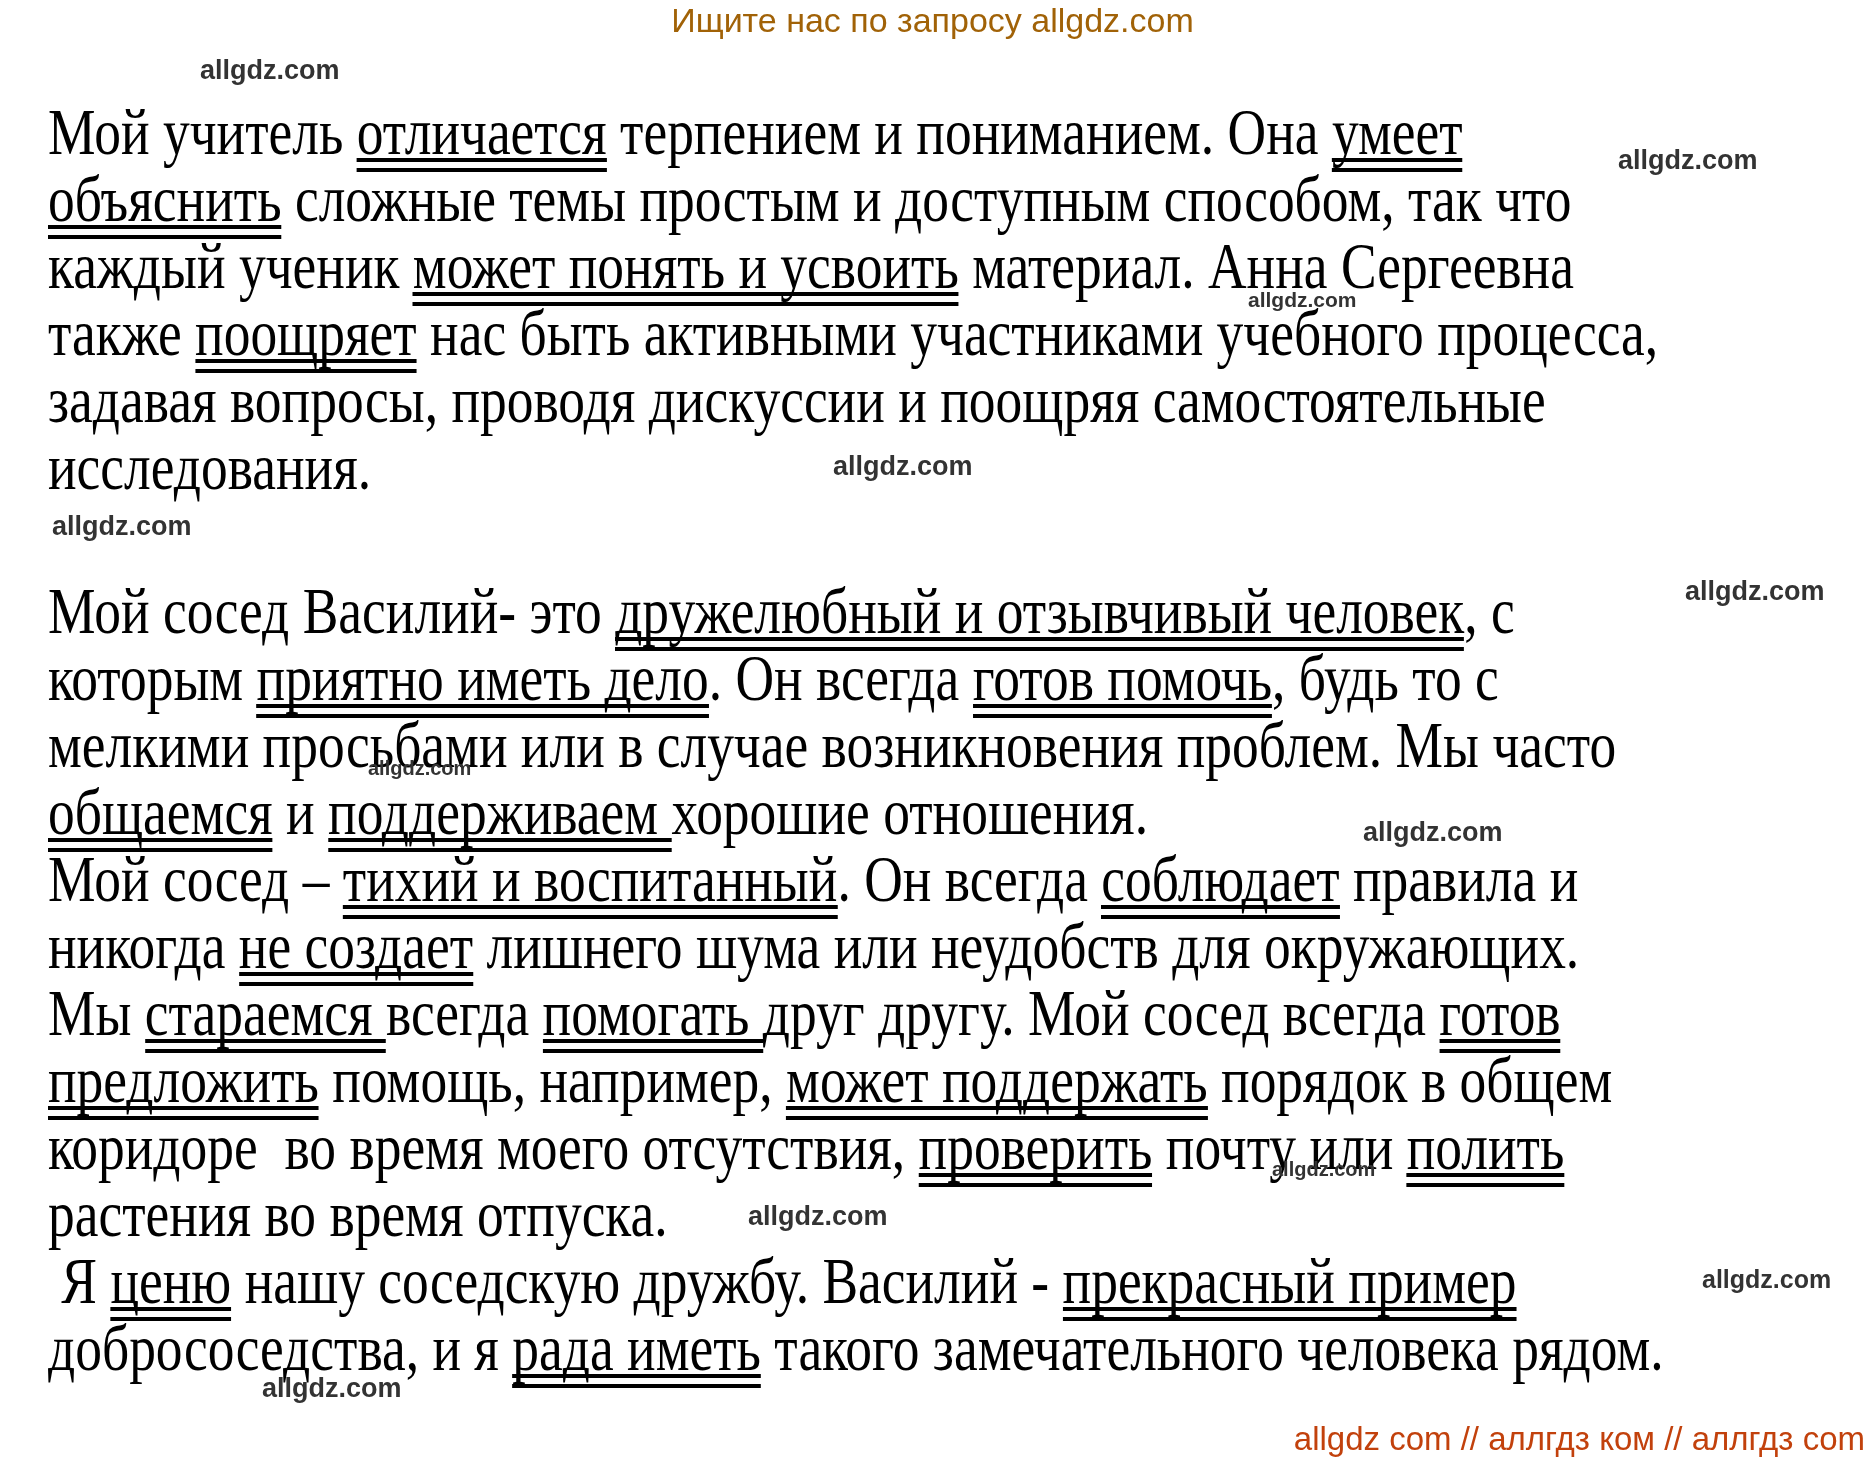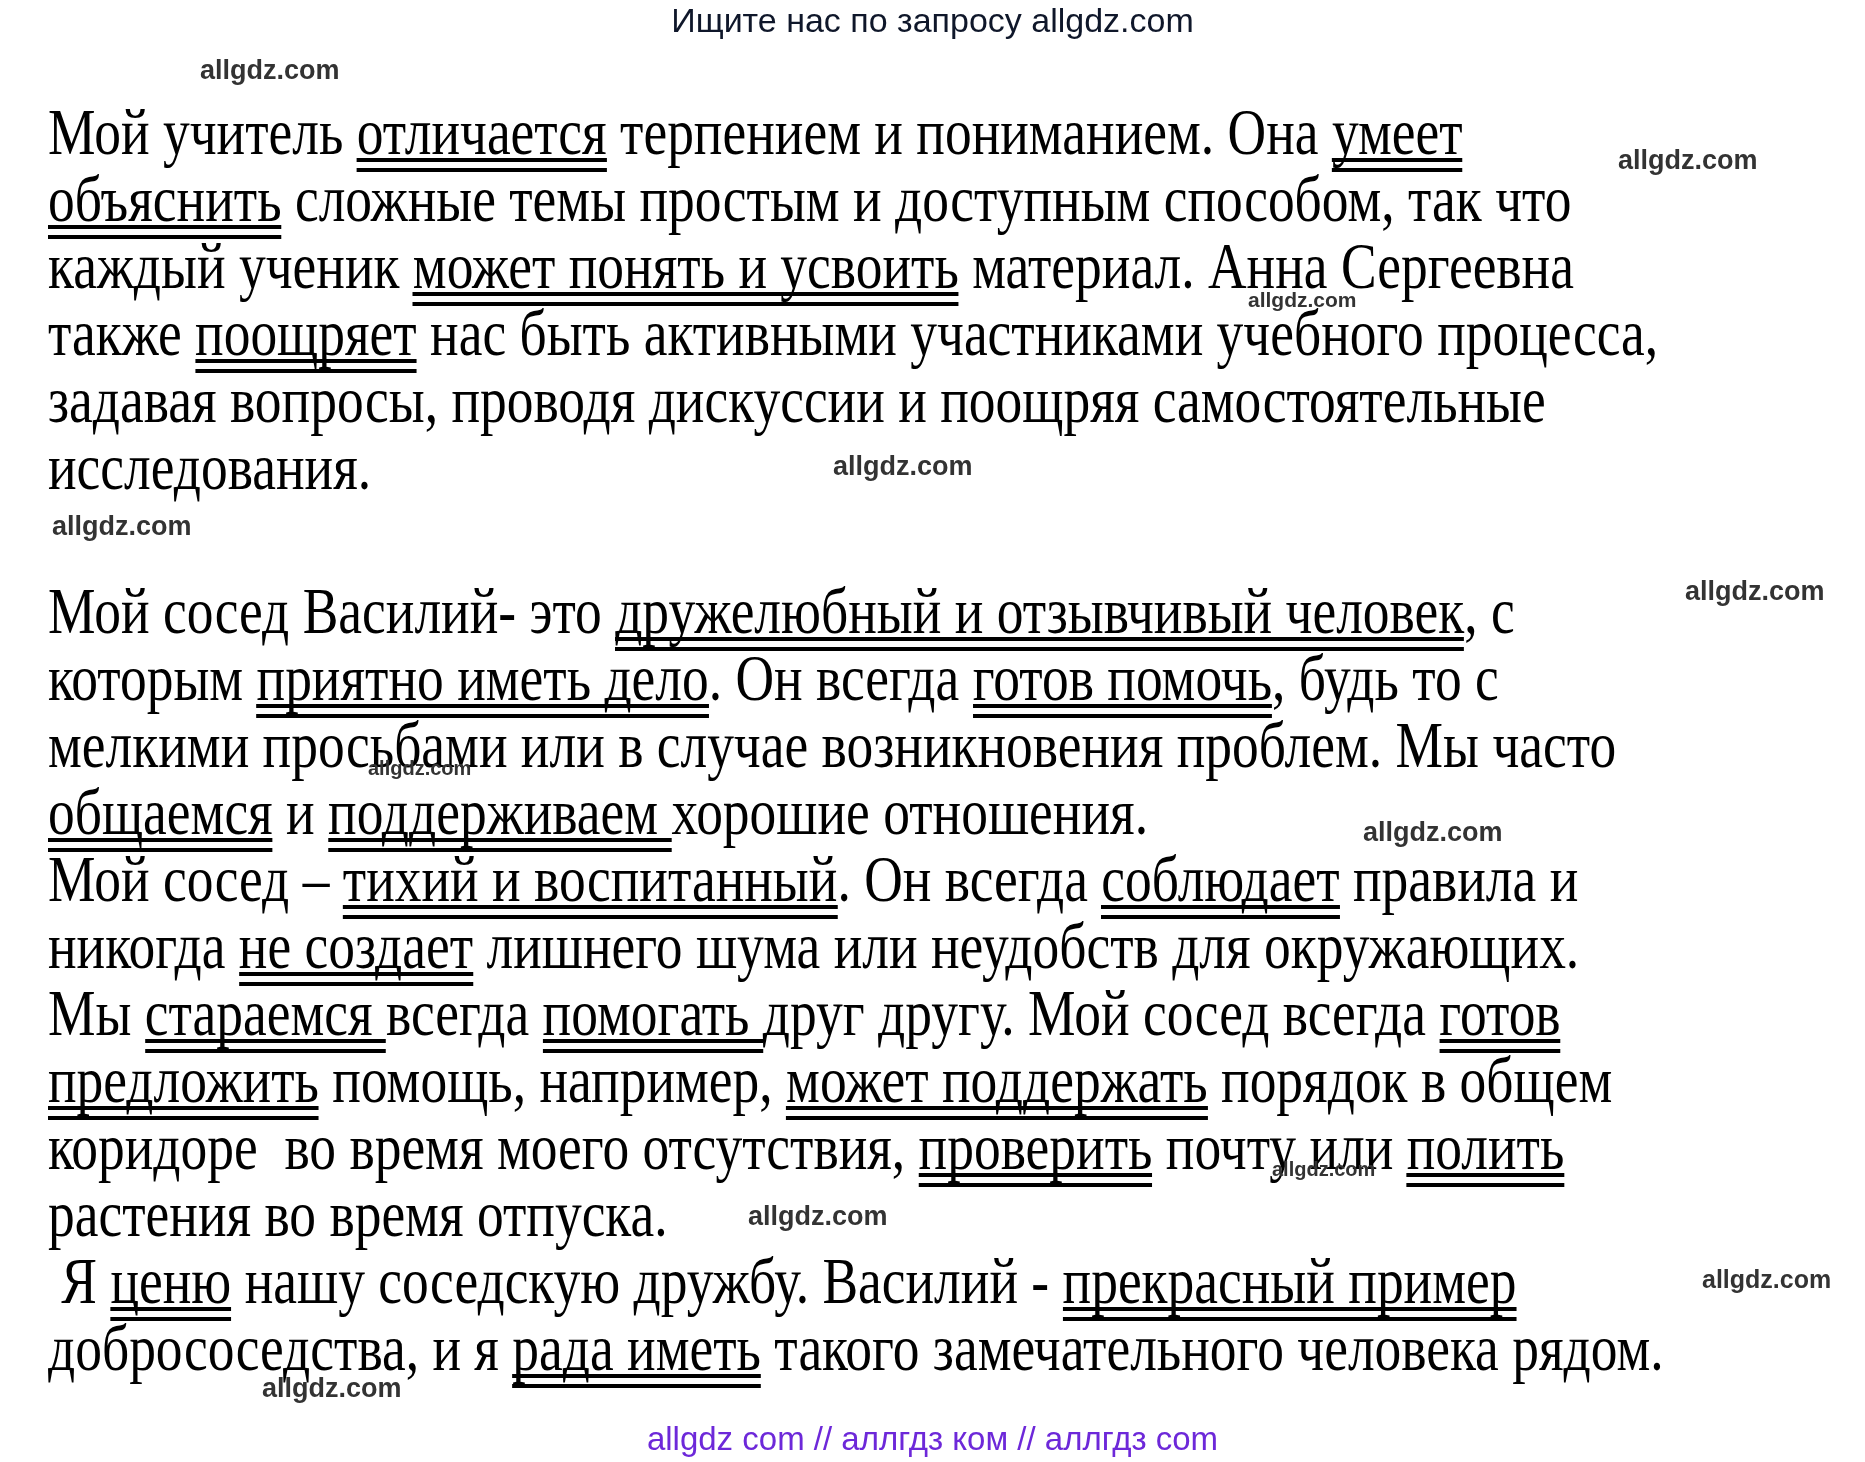--- a/index.html
+++ b/index.html
@@ -49,21 +49,21 @@
     height: 14px;
     box-sizing: border-box;
     border-top: 4.5px solid currentColor;
     border-bottom: 4.5px solid currentColor;
   }
 </style>
 </head>
 <body style="background: rgb(255, 255, 255);">
 
 <div class="page">
-  <div class="promo-header" style="color: #0f172a;">Ищите нас по запросу allgdz.com</div>
+  <div class="promo-header" style="color: #a16207;">Ищите нас по запросу allgdz.com</div>
 
   <div id="text-root">
       <div class="para" style="top: 98px; left: 48px; color: rgb(0, 0, 0);">
         <div class="line"><span>Мой учитель </span><span class="u">отличается</span><span> терпением и пониманием. Она </span><span class="u">умеет</span></div>
         <div class="line"><span class="u">объяснить</span><span> сложные темы простым и доступным способом, так что</span></div>
         <div class="line"><span>каждый ученик </span><span class="u">может понять и усвоить</span><span> материал. Анна Сергеевна</span></div>
         <div class="line"><span>также </span><span class="u">поощряет</span><span> нас быть активными участниками учебного процесса,</span></div>
         <div class="line"><span>задавая вопросы, проводя дискуссии и поощряя самостоятельные</span></div>
         <div class="line"><span>исследования.</span></div>
       </div>
@@ -93,14 +93,14 @@
       <div class="wm" style="left: 52px; top: 512px; font-size: 27px; color: rgb(51, 51, 51);">allgdz.com</div>
       <div class="wm" style="left: 1685px; top: 577px; font-size: 27px; color: rgb(51, 51, 51);">allgdz.com</div>
       <div class="wm" style="left: 368px; top: 757px; font-size: 20px; color: rgb(51, 51, 51);">allgdz.com</div>
       <div class="wm" style="left: 1363px; top: 818px; font-size: 27px; color: rgb(51, 51, 51);">allgdz.com</div>
       <div class="wm" style="left: 1272px; top: 1158px; font-size: 20px; color: rgb(51, 51, 51);">allgdz.com</div>
       <div class="wm" style="left: 748px; top: 1202px; font-size: 27px; color: rgb(51, 51, 51);">allgdz.com</div>
       <div class="wm" style="left: 1702px; top: 1266px; font-size: 25px; color: rgb(51, 51, 51);">allgdz.com</div>
       <div class="wm" style="left: 262px; top: 1374px; font-size: 27px; color: rgb(51, 51, 51);">allgdz.com</div>
     </div>
 
-  <div class="footer-links" style="color: #6d28d9;">allgdz com  //  аллгдз ком  //  аллгдз com</div>
+  <div class="footer-links" style="color: #c2410c; text-align: right;">allgdz com  //  аллгдз ком  //  аллгдз com</div>
 </div>
 
 </body></html>

